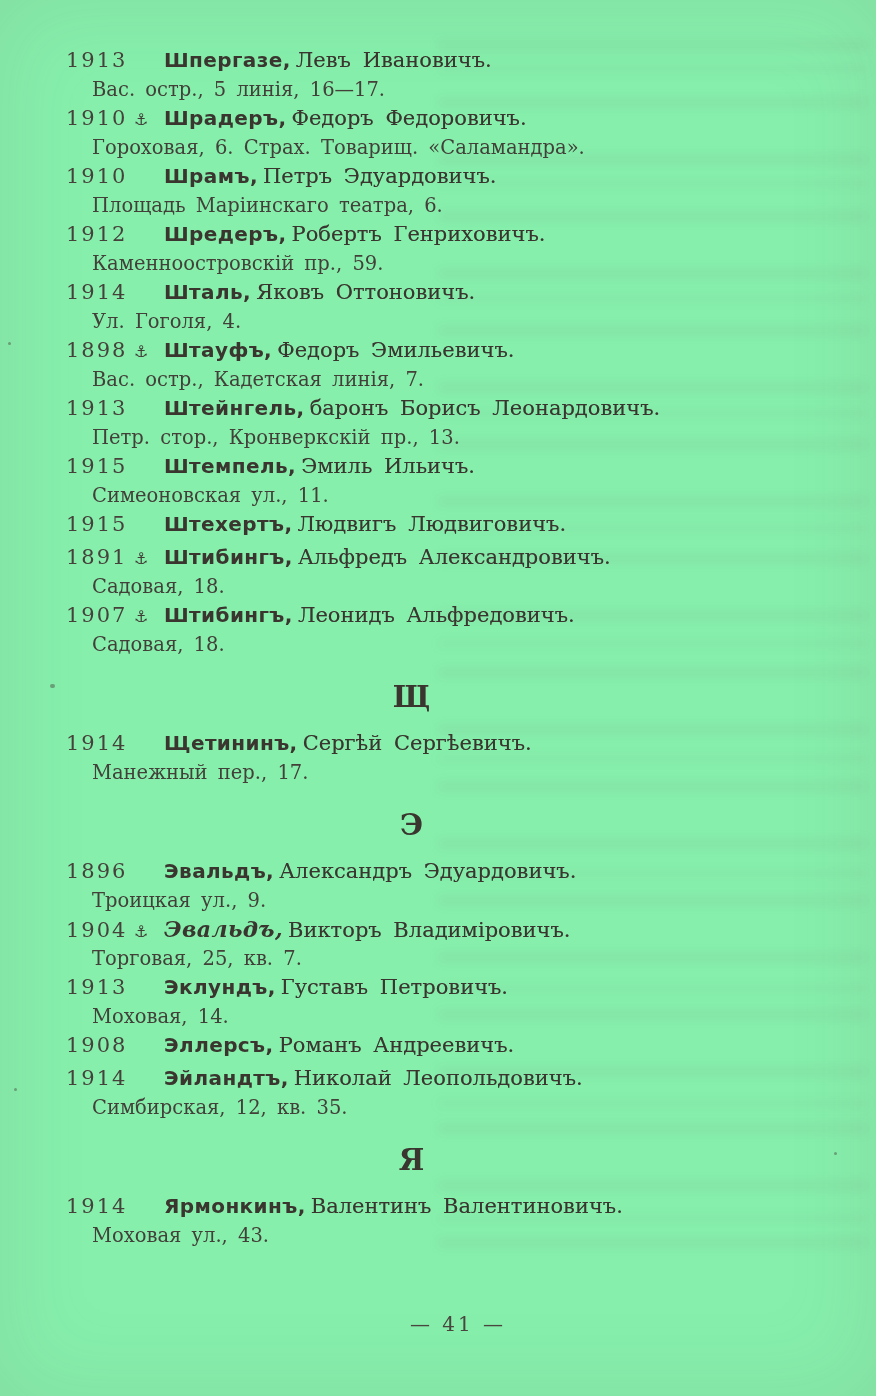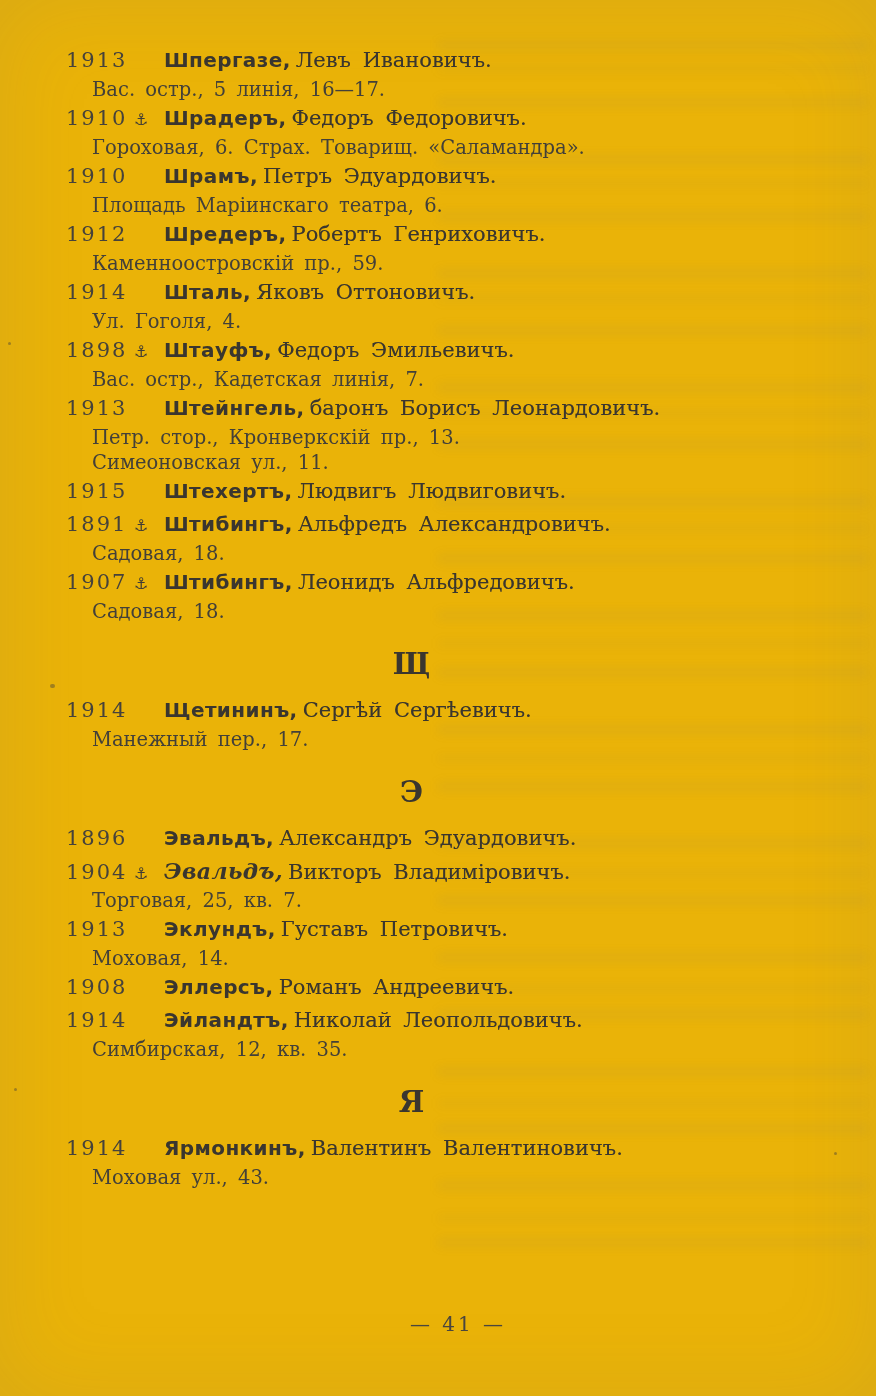--- a/index.html
+++ b/index.html
@@ -110,21 +110,21 @@
     box-sizing: border-box;
     text-align: center;
     font-size: 20px;
     letter-spacing: 3px;
     color: #4a463f;
   }
 </style>
 </head>
 <body>
 
-<div class="page" style="background-color: #eab308; color: rgb(58, 54, 47);">
+<div class="page" style="background-color: #86efac; color: rgb(58, 54, 47);">
   <div class="bleed"></div>
   <i class="speck s1"></i>
   <i class="speck s2"></i>
   <i class="speck s3"></i>
   <i class="speck s4"></i>
 
   <main id="list" class="list">
       <section class="letter-section">
 
   <div class="entry">
@@ -177,20 +177,23 @@
   </div>
         <div class="entry">
     <div class="nline">
       <span class="year">1913</span><span class="anchor"></span><span class="name"><b class="surname">Штейнгель,</b> <span class="given">баронъ Борисъ Леонардовичъ.</span></span>
     </div>
     <div class="aline">
       <span class="address">Петр. стор., Кронверкскій пр., 13.</span>
     </div>
   </div>
         <div class="entry">
+    <div class="nline">
+      <span class="year">1915</span><span class="anchor"></span><span class="name"><b class="surname">Штемпель,</b> <span class="given">Эмиль Ильичъ.</span></span>
+    </div>
     <div class="aline">
       <span class="address">Симеоновская ул., 11.</span>
     </div>
   </div>
         <div class="entry">
     <div class="nline">
       <span class="year">1915</span><span class="anchor"></span><span class="name"><b class="surname">Штехертъ,</b> <span class="given">Людвигъ Людвиговичъ.</span></span>
     </div>
   </div>
         <div class="entry">
@@ -219,20 +222,23 @@
     <div class="aline">
       <span class="address">Манежный пер., 17.</span>
     </div>
   </div>
       </section>
       <section class="letter-section">
     <h2 class="heading">Э</h2>
   <div class="entry">
     <div class="nline">
       <span class="year">1896</span><span class="anchor"></span><span class="name"><b class="surname">Эвальдъ,</b> <span class="given">Александръ Эдуардовичъ.</span></span>
+    </div>
+    <div class="aline">
+      <span class="address">Троицкая ул., 9.</span>
     </div>
   </div>
         <div class="entry">
     <div class="nline">
       <span class="year">1904</span><span class="anchor">⚓</span><span class="name"><b class="surname italic">Эвальдъ,</b> <span class="given">Викторъ Владиміровичъ.</span></span>
     </div>
     <div class="aline">
       <span class="address">Торговая, 25, кв. 7.</span>
     </div>
   </div>

